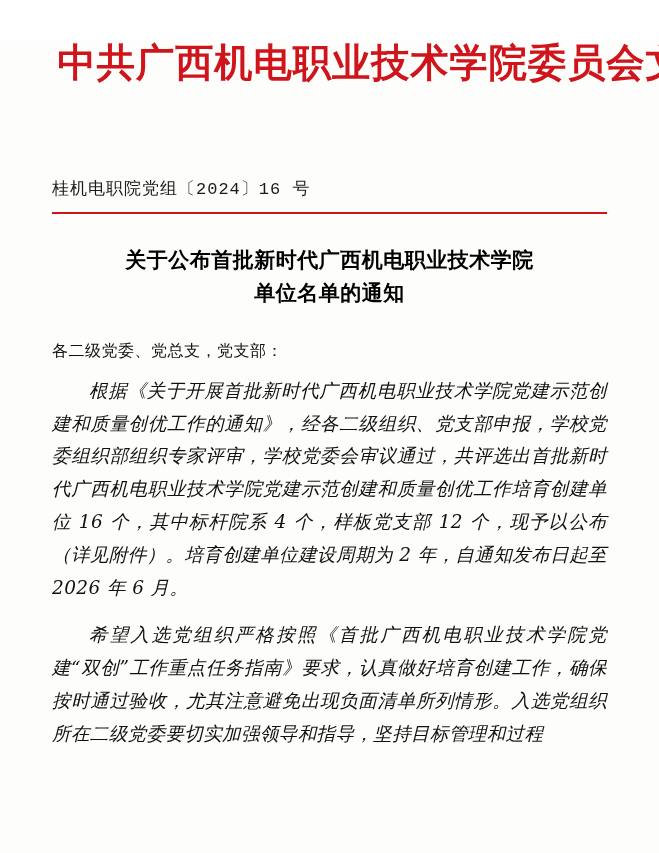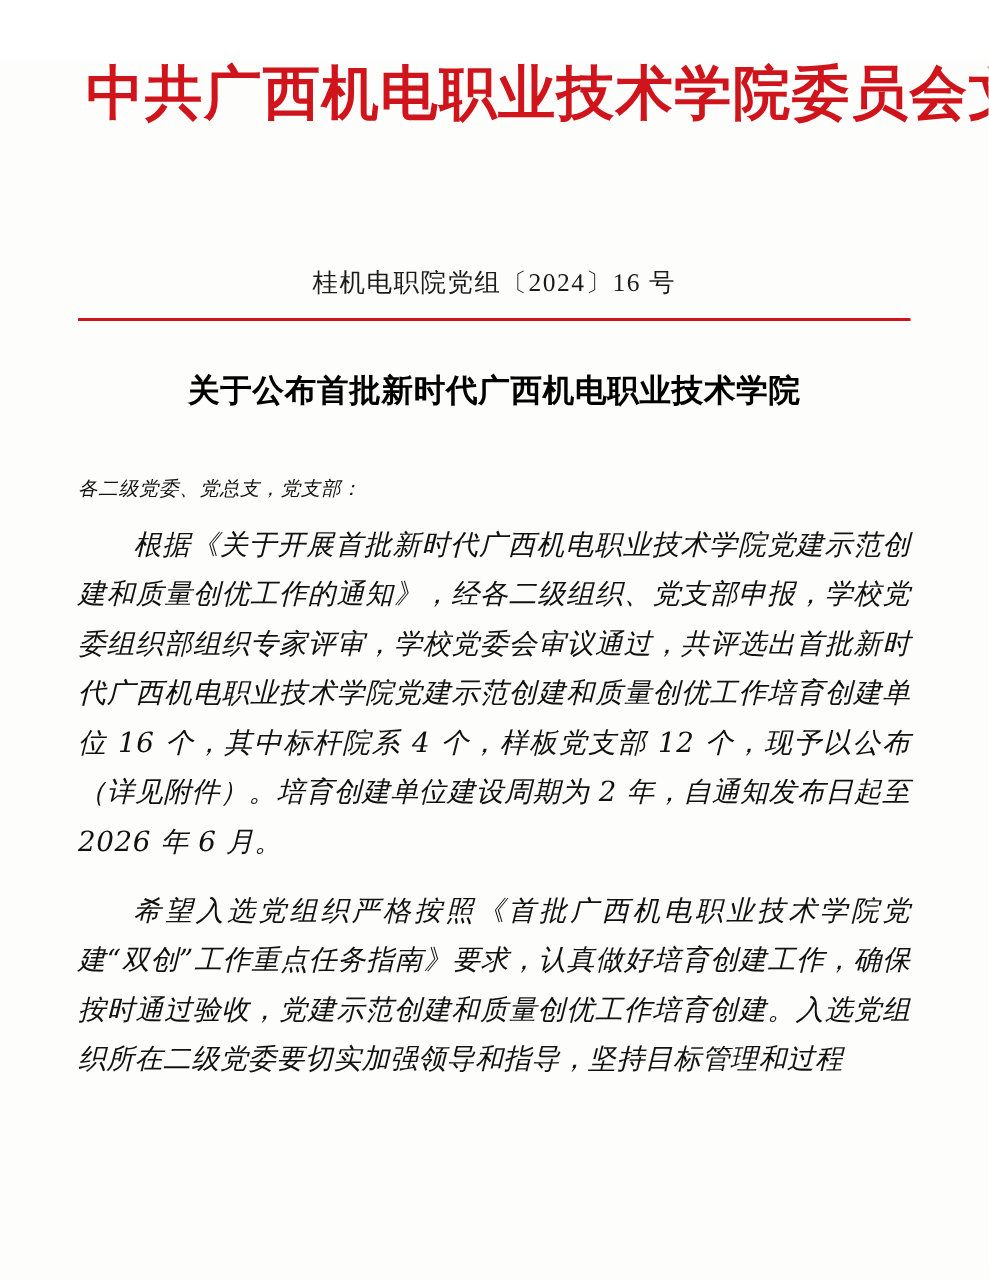--- a/index.html
+++ b/index.html
@@ -29,23 +29,22 @@
     font-family: "DejaVu Serif", serif;
     font-weight: 700;
     font-size: 39px;
     letter-spacing: 1px;
     line-height: 1.15;
     white-space: nowrap;
     transform: scaleX(0.98);
   }
   .doc-number {
     margin-top: 92px;
-    text-align: center;
     font-size: 17px;
-    font-family: Liberation Serif, serif;
+    font-family: Liberation Mono, monospace;
     letter-spacing: 1px;
     color: #1a1a1a;
   }
   .red-rule {
     margin-top: 12px;
     height: 2.5px;
     background: #d0141b;
     width: 100%;
   }
   .doc-title {
@@ -54,25 +53,24 @@
     font-size: 21px;
     font-weight: 700;
     line-height: 1.55;
     letter-spacing: 0.5px;
     color: #000;
   }
   .doc-title .line {
     display: block;
   }
   .salutation {
-    margin-top: 39px;
-    font-size: 13px;
+    margin-top: 28px;
+    font-size: 16px;
     letter-spacing: 0.5px;
     line-height: 1.7;
-    font-style: italic;
   }
   .body-para {
     margin-top: 10px;
     font-size: 18.5px;
     line-height: 1.78;
     letter-spacing: 0.4px;
     text-align: justify;
     text-justify: inter-ideograph;
     text-indent: 2em;
     font-style: italic;
@@ -87,21 +85,22 @@
 <div class="page">
 
   <div class="masthead">中共广西机电职业技术学院委员会文件</div>
 
   <div class="doc-number">桂机电职院党组〔2024〕16 号</div>
 
   <div class="red-rule"></div>
 
   <div class="doc-title">
     <span class="line">关于公布首批新时代广西机电职业技术学院</span>
+    <span class="line">单位名单的通知</span>
   </div>
 
   <div class="salutation">各二级党委、党总支，党支部：</div>
 
   <div class="body-para">根据《关于开展首批新时代广西机电职业技术学院党建示范创建和质量创优工作的通知》，经各二级组织、党支部申报，学校党委组织部组织专家评审，学校党委会审议通过，共评选出首批新时代广西机电职业技术学院党建示范创建和质量创优工作培育创建单位 16 个，其中标杆院系 4 个，样板党支部 12 个，现予以公布（详见附件）。培育创建单位建设周期为 2 年，自通知发布日起至 2026 年 6 月。</div>
 
-  <div class="body-para tight">希望入选党组织严格按照《首批广西机电职业技术学院党建“双创”工作重点任务指南》要求，认真做好培育创建工作，确保按时通过验收，党建示范创建和质量创优工作培育创建。入选党组织所在二级党委要切实加强领导和指导，坚持目标管理和过程</div>
+  <div class="body-para tight">希望入选党组织严格按照《首批广西机电职业技术学院党建“双创”工作重点任务指南》要求，认真做好培育创建工作，确保按时通过验收，尤其注意避免出现负面清单所列情形。入选党组织所在二级党委要切实加强领导和指导，坚持目标管理和过程</div>
 
 </div>
 
 </body></html>

